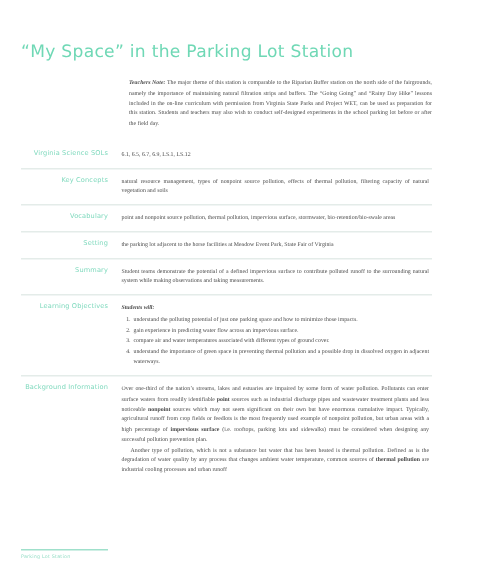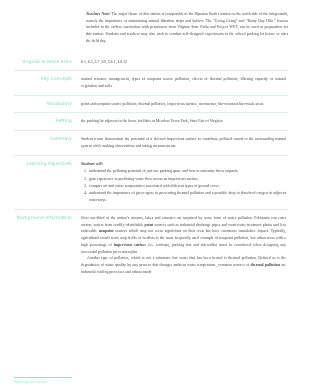--- a/index.html
+++ b/index.html
@@ -130,20 +130,23 @@
     font-size: 3.2px;
     color: #96ddc6;
     letter-spacing: 0.15px;
   }
 </style>
 </head>
 <body>
 
 <div class="page">
 
+  <div class="title-wrap">
+    <h1 class="doc-title">“My Space” in the Parking Lot Station</h1>
+  </div>
 
   <div class="teacher-note">
     <span class="lead">Teachers Note:</span><span> The major theme of this station is comparable to the Riparian Buffer station on the north side of the fairgrounds, namely the importance of maintaining natural filtration strips and buffers. The “Going Going” and “Rainy Day Hike” lessons included in the on-line curriculum with permission from Virginia State Parks and Project WET, can be used as preparation for this station. Students and teachers may also wish to conduct self-designed experiments in the school parking lot before or after the field day.</span>
   </div>
 
   <div class="rows">
 
     <div class="row">
       <div class="row-label">Virginia Science SOLs</div>
       <div class="row-body">6.1, 6.5, 6.7, 6.9, LS.1, LS.12</div>

